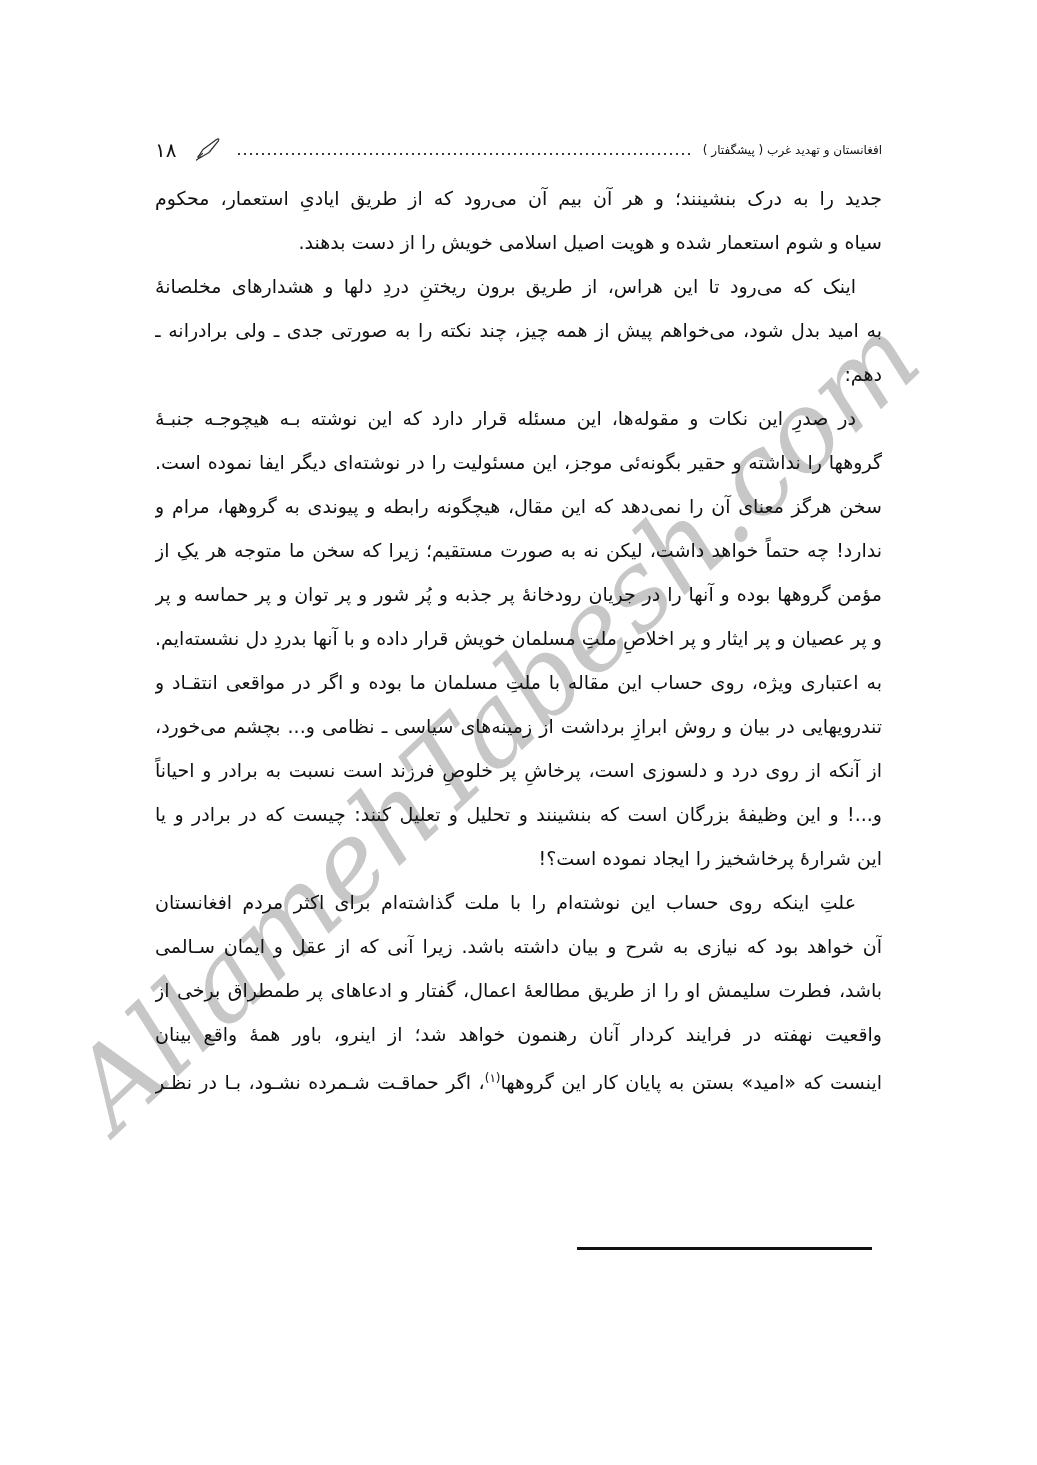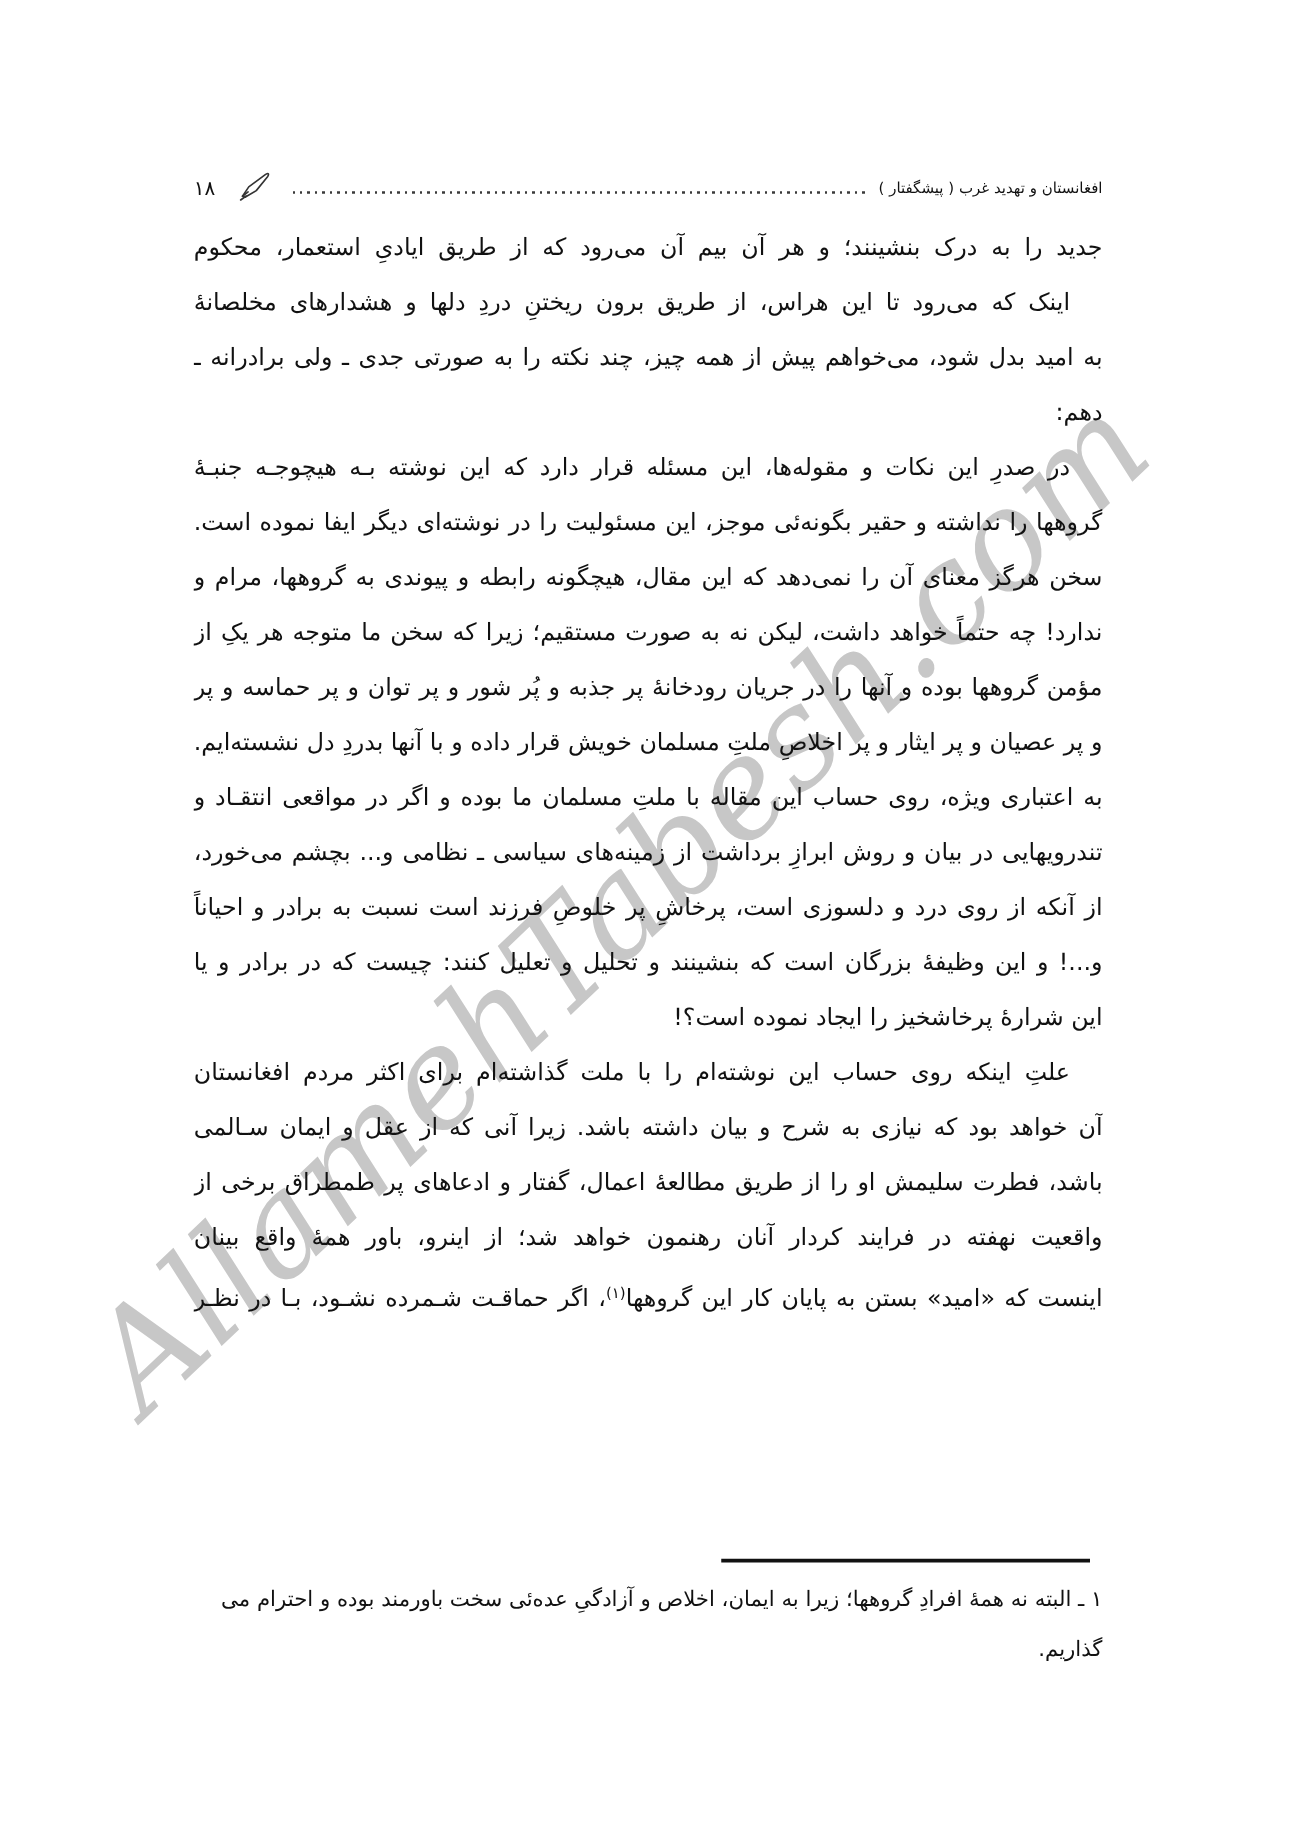--- a/index.html
+++ b/index.html
@@ -29,21 +29,21 @@
   
   .header{
     position:absolute;
     left:155px;top:130px;
     width:727px;height:40px;
     display:flex;align-items:center;
     z-index:1;
     color:#111;
   }
   .page-number{
-    font-size:16px;
+    font-size:20px;
     margin-right:16px;
     letter-spacing:2px;
   }
   .pen-icon{
     width:32px;height:28px;
     margin-right:8px;
     flex:0 0 auto;
   }
   .leader{
     flex:1 1 auto;
@@ -115,20 +115,21 @@
         <path d="M6 21 L10.5 17.5"></path>
         <path d="M4.5 24 L9 20.8"></path>
       </g>
     </svg>
     <span class="leader"></span>
     <span class="header-title">افغانستان و تهدید غرب ( پیشگفتار )</span>
   </div>
 
   <div class="body-text">
     <div class="line">جدید را به درک بنشینند؛ و هر آن بیم آن می‌رود که از طریق ایادیِ استعمار، محکوم زنجیرهـای</div>
+    <div class="line para-end">سیاه و شوم استعمار شده و هویت اصیل اسلامی خویش را از دست بدهند.</div>
     <div class="line para-start">اینک که می‌رود تا این هراس، از طریق برون ریختنِ دردِ دلها و هشدارهای مخلصانهٔ برادرانه</div>
     <div class="line">به امید بدل شود، می‌خواهم پیش از همه چیز، چند نکته را به صورتی جدی ـ ولی برادرانه ـ تذکر</div>
     <div class="line para-end">دهم:</div>
     <div class="line para-start">در صدرِ این نکات و مقوله‌ها، این مسئله قرار دارد که این نوشته بـه هیچوجـه جنبـهٔ انتقـادی از</div>
     <div class="line">گروهها را نداشته و حقیر بگونه‌ئی موجز، این مسئولیت را در نوشته‌ای دیگر ایفا نموده است. اما این</div>
     <div class="line">سخن هرگز معنای آن را نمی‌دهد که این مقال، هیچگونه رابطه و پیوندی به گروهها، مرام و آرمانِ</div>
     <div class="line">ندارد! چه حتماً خواهد داشت، لیکن نه به صورت مستقیم؛ زیرا که سخن ما متوجه هر یکِ از افراد</div>
     <div class="line">مؤمن گروهها بوده و آنها را در جریان رودخانهٔ پر جذبه و پُر شور و پر توان و پر حماسه و پر غرور</div>
     <div class="line">و پر عصیان و پر ایثار و پر اخلاصِ ملتِ مسلمان خویش قرار داده و با آنها بدردِ دل نشسته‌ایم. پس</div>
     <div class="line">به اعتباری ویژه، روی حساب این مقاله با ملتِ مسلمان ما بوده و اگر در مواقعی انتقـاد و پرخـاش و</div>
@@ -139,15 +140,14 @@
     <div class="line para-start">علتِ اینکه روی حساب این نوشته‌ام را با ملت گذاشته‌ام برای اکثر مردم افغانستان روشـن‌تـر از</div>
     <div class="line">آن خواهد بود که نیازی به شرح و بیان داشته باشد. زیرا آنی که از عقل و ایمان سـالمی برخـوردار</div>
     <div class="line">باشد، فطرت سلیمش او را از طریق مطالعهٔ اعمال، گفتار و ادعاهای پر طمطراق برخی از گروهها به</div>
     <div class="line">واقعیت نهفته در فرایند کردار آنان رهنمون خواهد شد؛ از اینرو، باور همهٔ واقع بینان اخلاصجوی بر</div>
     <div class="line">
       <span>اینست که «امید» بستن به پایان کار این گروهها</span><span class="fn-sup">(۱)</span><span>، اگر حماقـت شـمرده نشـود، بـا در نظـر گـرفتن</span>
     </div>
   </div>
 
   <div class="footnote-rule"></div>
-  <div class="footnote">۱ ـ البته نه همهٔ افرادِ گروهها؛ زیرا به ایمان، اخلاص و آزادگیِ عده‌ئی سخت باورمند بوده و احترام می گذاریم.</div>
 
 </div>
 
 </body></html>

